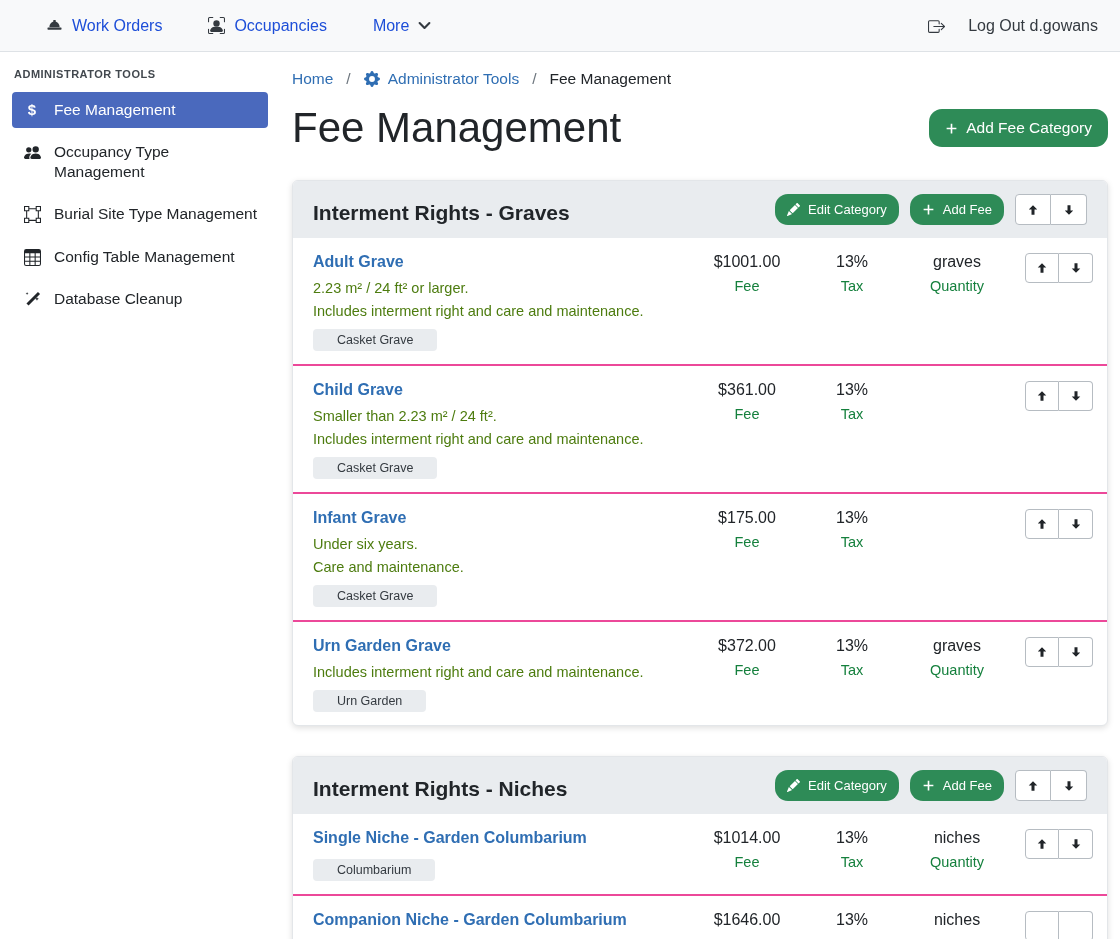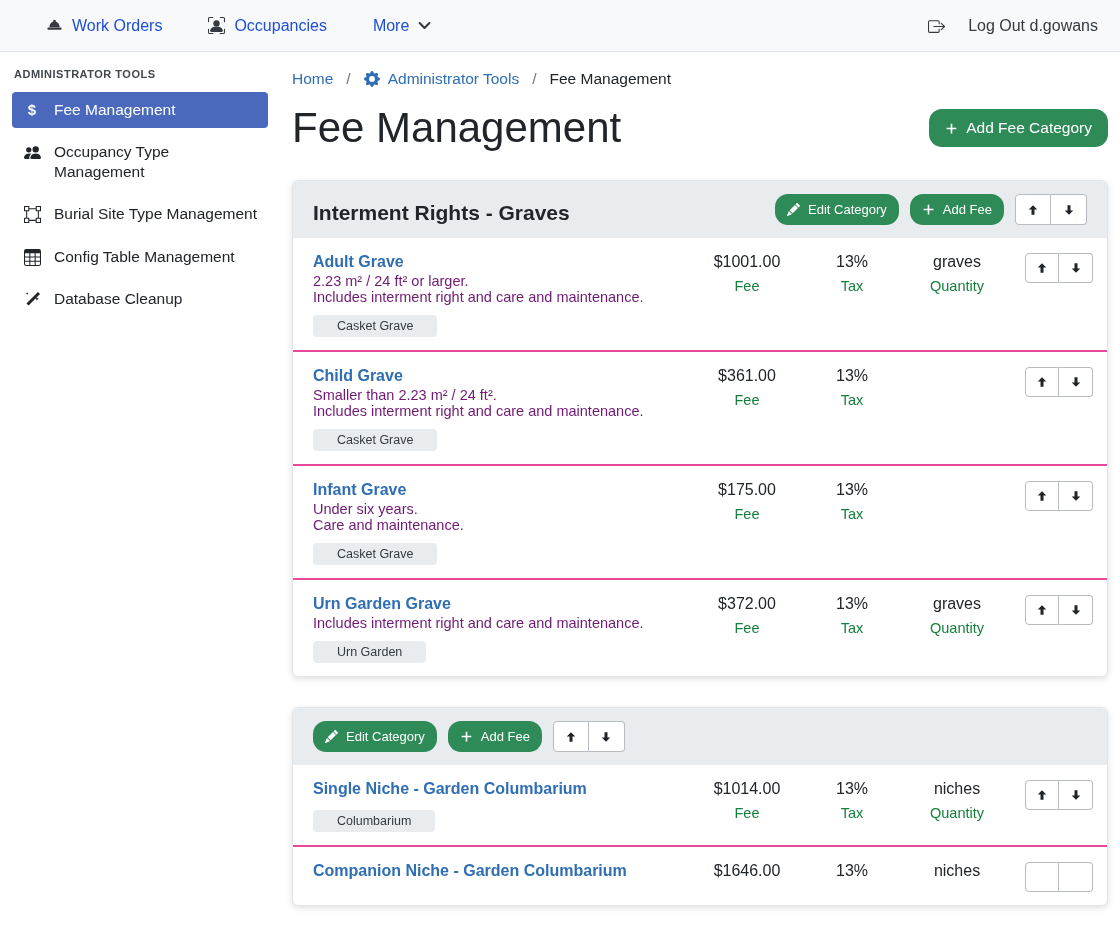--- a/index.html
+++ b/index.html
@@ -62,21 +62,21 @@
   .card { border:1px solid #e3e6e9; border-radius:6px; box-shadow:0 2px 6px rgba(0,0,0,.13);
           margin-bottom:30px; background:#fff; overflow:hidden; }
   .card-header { background:#e9ecef; padding:13px 20px; display:flex; align-items:flex-end; justify-content:space-between; }
   .card-title { font-size:21px; font-weight:600; color:#212529; }
   .header-actions { display:flex; align-items:center; gap:11px; }
 
   .fee-row { display:flex; align-items:flex-start; padding:15px 14px 13px 20px; border-top:2px solid #ec4899; }
   .card-body .fee-row:first-child { border-top:none; }
   .fee-info { flex:1; min-width:0; padding-right:8px; }
   .fee-name { color:#2f6eb3; font-weight:700; font-size:16px; display:inline-block; margin-bottom:2px; }
-  .fee-desc { font-size:14.5px; color:#701a75; margin-top:0; }
+  .fee-desc { font-size:14.5px; color:#4d7c0f; margin-top:7px; }
   .badge { display:inline-block; background:#e9ecef; color:#343a40; font-size:12.5px;
            padding:4px 24px; border-radius:4px; margin-top:10px; }
   .col { flex:none; text-align:center; }
   .col-fee { width:112px; }
   .col-tax { width:98px; }
   .col-qty { width:112px; }
   .col .val { font-size:16px; color:#212529; min-height:19px; }
   .col .lbl { font-size:14.5px; color:#15803d; margin-top:6px; min-height:17px; }
   .fee-actions { flex:none; width:80px; display:flex; justify-content:flex-end; }
   .fee-actions .arrow-btn { width:34px; height:30px; }
@@ -396,20 +396,21 @@
                       </svg>
                     </span>
         </button>
       </div>
     </div>
   </div>
           </div>
   </section>
         <section class="card">
     <header class="card-header">
+      <h2 class="card-title">Interment Rights - Niches</h2>
       <div class="header-actions">
         <button class="btn green sm">
           <span>
             <svg viewBox="0 0 16 16">
                     <path d="M12.854.146a.5.5 0 0 0-.707 0L10.5 1.793 14.207 5.5l1.647-1.646a.5.5 0 0 0 0-.708l-3-3zm.646 6.061L9.793 2.5 3.293 9H3.5a.5.5 0 0 1 .5.5v.5h.5a.5.5 0 0 1 .5.5v.5h.5a.5.5 0 0 1 .5.5v.5h.5a.5.5 0 0 1 .5.5v.207l6.5-6.5zm-7.468 7.468A.5.5 0 0 1 6 13.5V13h-.5a.5.5 0 0 1-.5-.5V12h-.5a.5.5 0 0 1-.5-.5V11h-.5a.5.5 0 0 1-.5-.5V10h-.5a.499.499 0 0 1-.175-.032l-.179.178a.5.5 0 0 0-.11.168l-2 5a.5.5 0 0 0 .65.65l5-2a.5.5 0 0 0 .168-.11l.178-.178z"></path>
                   </svg>
           </span>
           <span>Edit Category</span>
         </button>
         <button class="btn green sm">

